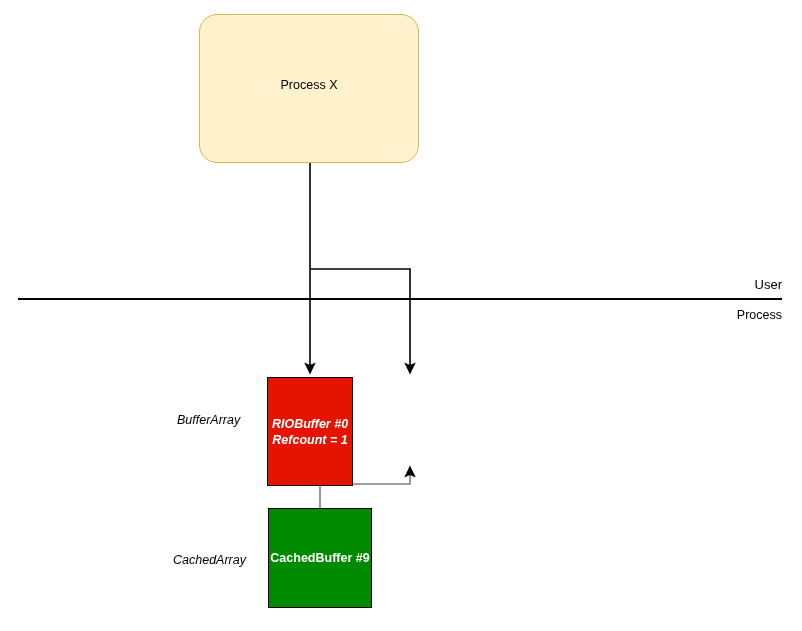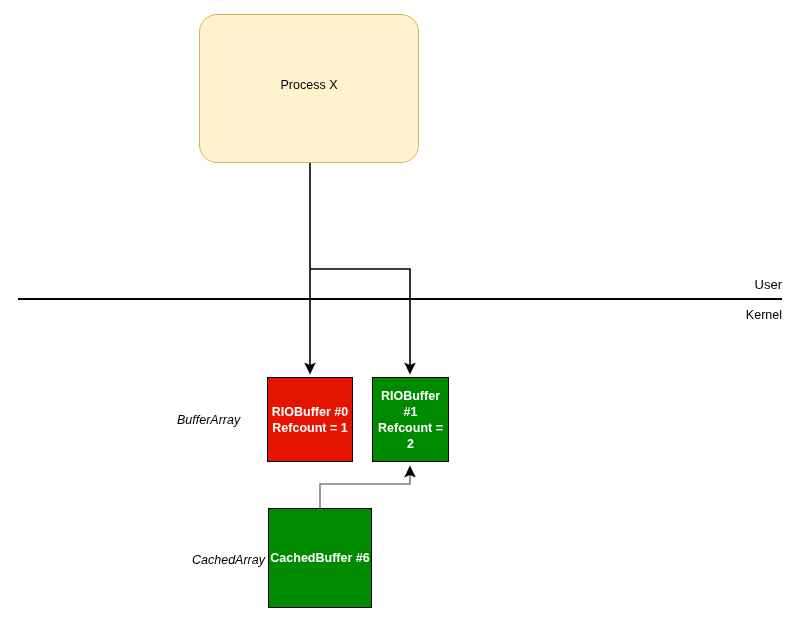--- a/index.html
+++ b/index.html
@@ -55,22 +55,23 @@
     color: #ffffff;
     font-weight: bold;
     font-size: 12.5px;
     line-height: 16px;
     white-space: pre-line;
   }
   #riobuffer0 {
     left: 267px;
     top: 377px;
     width: 86px;
-    height: 85px;
+    height: 109px;
     background: #e51400;
+    font-style: italic;
   }
   #riobuffer1 {
     left: 372px;
     top: 377px;
     width: 77px;
     height: 85px;
     background: #008a00;
   }
   #cachedbuffer0 {
     left: 268px;
@@ -82,21 +83,21 @@
 
   
   .row-label {
     position: absolute;
     font-size: 12.5px;
     color: #000000;
     white-space: nowrap;
     font-style: italic;
   }
   #label-bufferarray { left: 177px; top: 413px; }
-  #label-cachedarray { left: 192px; top: 553px; }
+  #label-cachedarray { left: 173px; top: 553px; }
 
   
   #boundary-line {
     position: absolute;
     left: 18px;
     top: 298px;
     width: 764px;
     height: 0;
     border-top: 2px solid #000000;
   }
@@ -143,24 +144,22 @@
 
     <path d="M320,508 L320,484 L410,484 L410,468" stroke="#808080" stroke-width="1.6" fill="none" marker-end="url(#arrow-black)"></path>
   </svg>
 
   <div id="process-node" class="node">
     <div id="process-title">Process X</div>
   </div>
 
   <div id="boundary-line"></div>
   <div id="label-user">User</div>
-  <div id="label-kernel">Kernel</div>
+  <div id="label-kernel">Process</div>
 
   <div id="label-bufferarray" class="row-label">BufferArray</div>
   <div id="label-cachedarray" class="row-label">CachedArray</div>
 
   <div id="riobuffer0" class="node buffer-box">RIOBuffer #0
 Refcount = 1</div>
-  <div id="riobuffer1" class="node buffer-box">RIOBuffer #1
-Refcount = 2</div>
-  <div id="cachedbuffer0" class="node buffer-box">CachedBuffer #6</div>
+  <div id="cachedbuffer0" class="node buffer-box">CachedBuffer #9</div>
 
 </div>
 
 </body></html>

